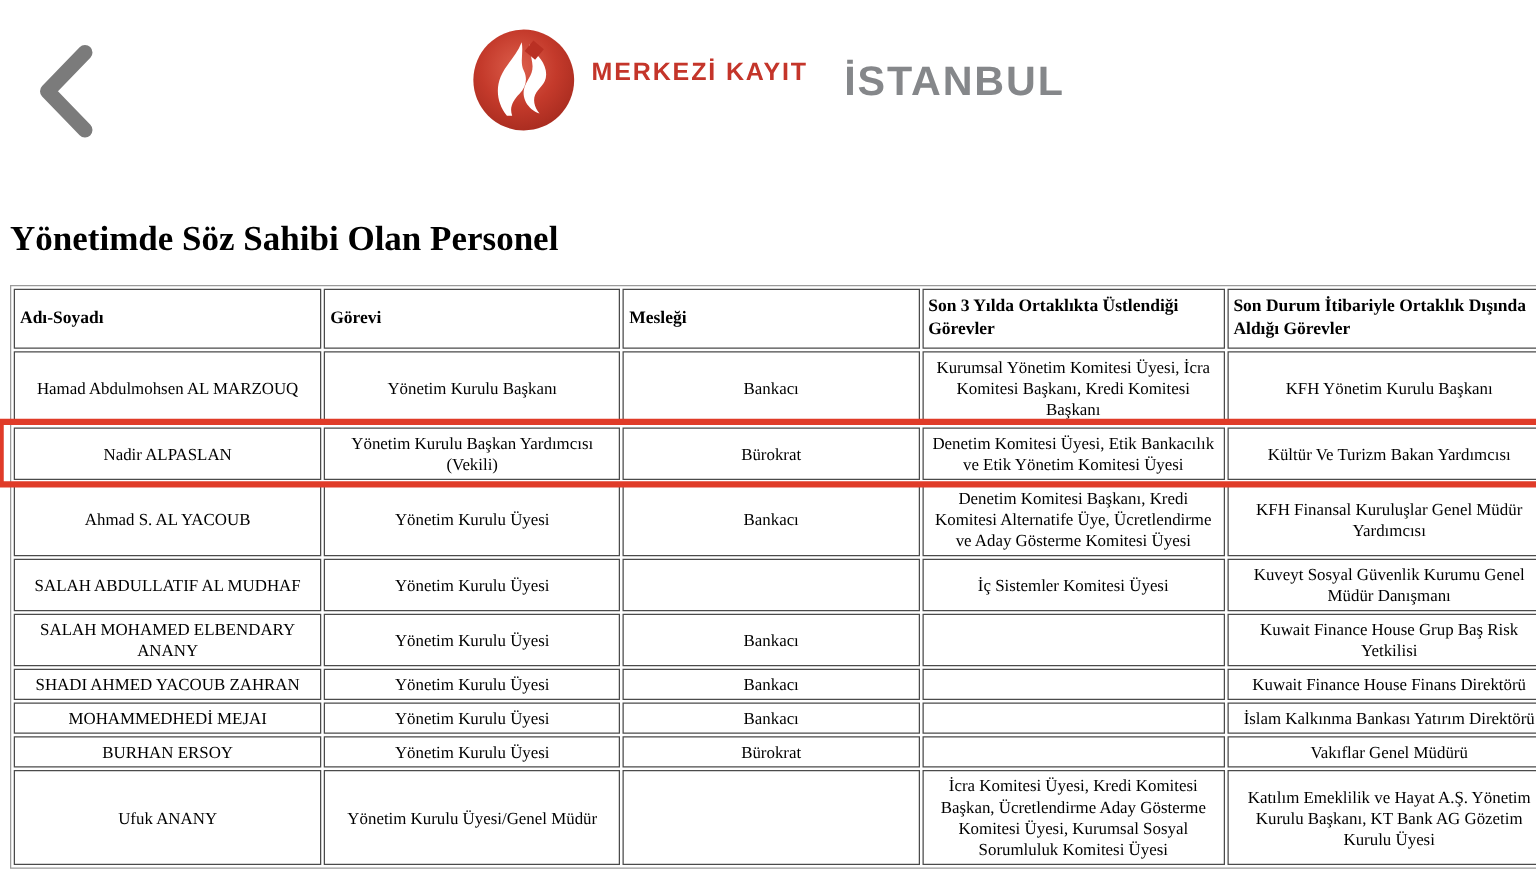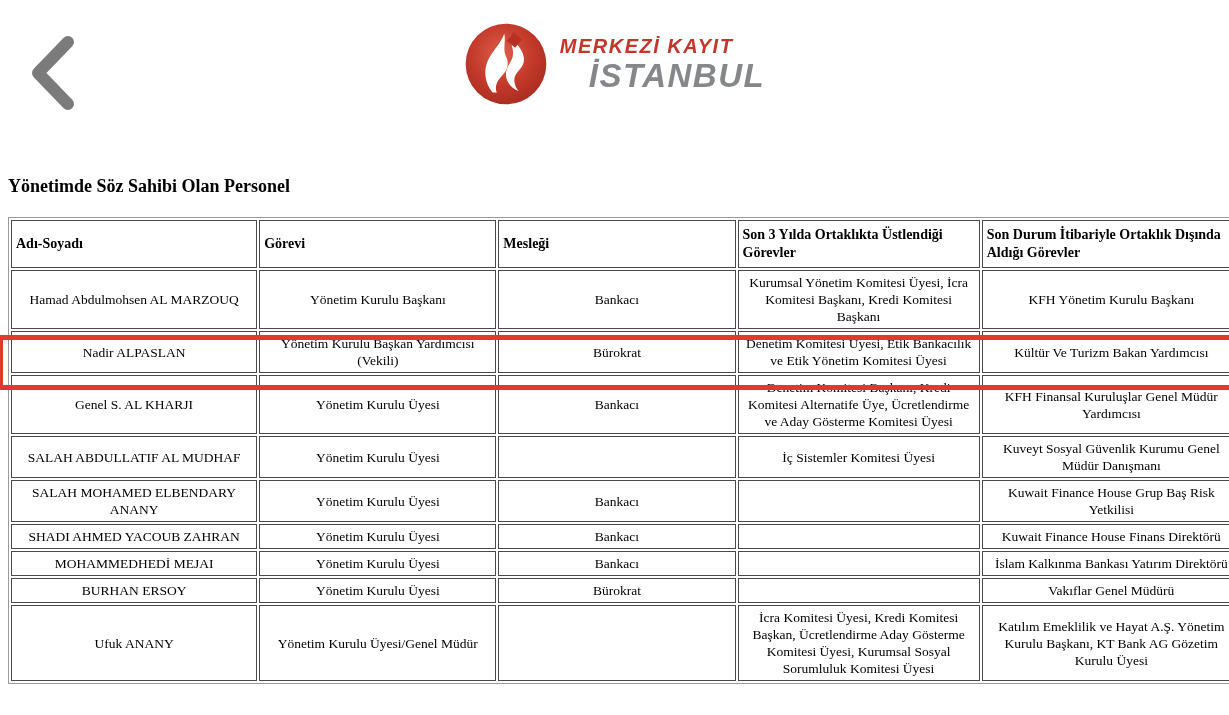--- a/index.html
+++ b/index.html
@@ -23,28 +23,28 @@
   .topbar{position:relative;height:140px;}
   .back-btn{
     position:absolute;left:26px;top:34px;width:52px;height:78px;
     background:transparent;border:none;padding:0;margin:0;cursor:pointer;
   }
   .logo{
     position:absolute;left:0;right:0;top:22px;
     display:flex;justify-content:center;align-items:center;gap:12px;
   }
   .logo-mark{width:84px;height:84px;flex:0 0 auto;}
-  .logo-text{display:flex;flex-direction:column;align-items:flex-start;
-    font-family:"Liberation Sans", sans-serif;font-weight:bold;line-height:1;font-style:italic;}
+  .logo-text{display:flex;flex-direction:row;align-items:flex-start;
+    font-family:"Liberation Sans", sans-serif;font-weight:bold;line-height:1;}
   .logo-line1{color:var(--logo-red);font-size:20px;letter-spacing:1.5px;margin-bottom:3px;}
   .logo-line2{color:var(--logo-gray);font-size:33px;letter-spacing:1.5px;margin-left:29px;}
   
   .page-title{
     margin:36px 0 20px 8px;
-    font-size:18px;font-weight:bold;
+    font-size:28px;font-weight:bold;
     font-family:"Liberation Serif", serif;
   }
   
   .personnel-table{
     margin-left:8px;
     border-collapse:separate;border-spacing:2px;
     border:1px solid var(--frame-gray);
     table-layout:fixed;
     width:1234px;
     font-size:13.5px;line-height:17px;
@@ -126,21 +126,21 @@
           <td>KFH Yönetim Kurulu Başkanı</td>
         </tr>
         <tr class="highlighted">
           <td>Nadir ALPASLAN</td>
           <td>Yönetim Kurulu Başkan Yardımcısı (Vekili)</td>
           <td>Bürokrat</td>
           <td>Denetim Komitesi Üyesi, Etik Bankacılık ve Etik Yönetim Komitesi Üyesi</td>
           <td>Kültür Ve Turizm Bakan Yardımcısı</td>
         </tr>
         <tr>
-          <td>Genel S. AL KHARJI</td>
+          <td>Ahmad S. AL YACOUB</td>
           <td>Yönetim Kurulu Üyesi</td>
           <td>Bankacı</td>
           <td>Denetim Komitesi Başkanı, Kredi Komitesi Alternatife Üye, Ücretlendirme ve Aday Gösterme Komitesi Üyesi</td>
           <td>KFH Finansal Kuruluşlar Genel Müdür Yardımcısı</td>
         </tr>
         <tr>
           <td>SALAH ABDULLATIF AL MUDHAF</td>
           <td>Yönetim Kurulu Üyesi</td>
           <td></td>
           <td>İç Sistemler Komitesi Üyesi</td>

